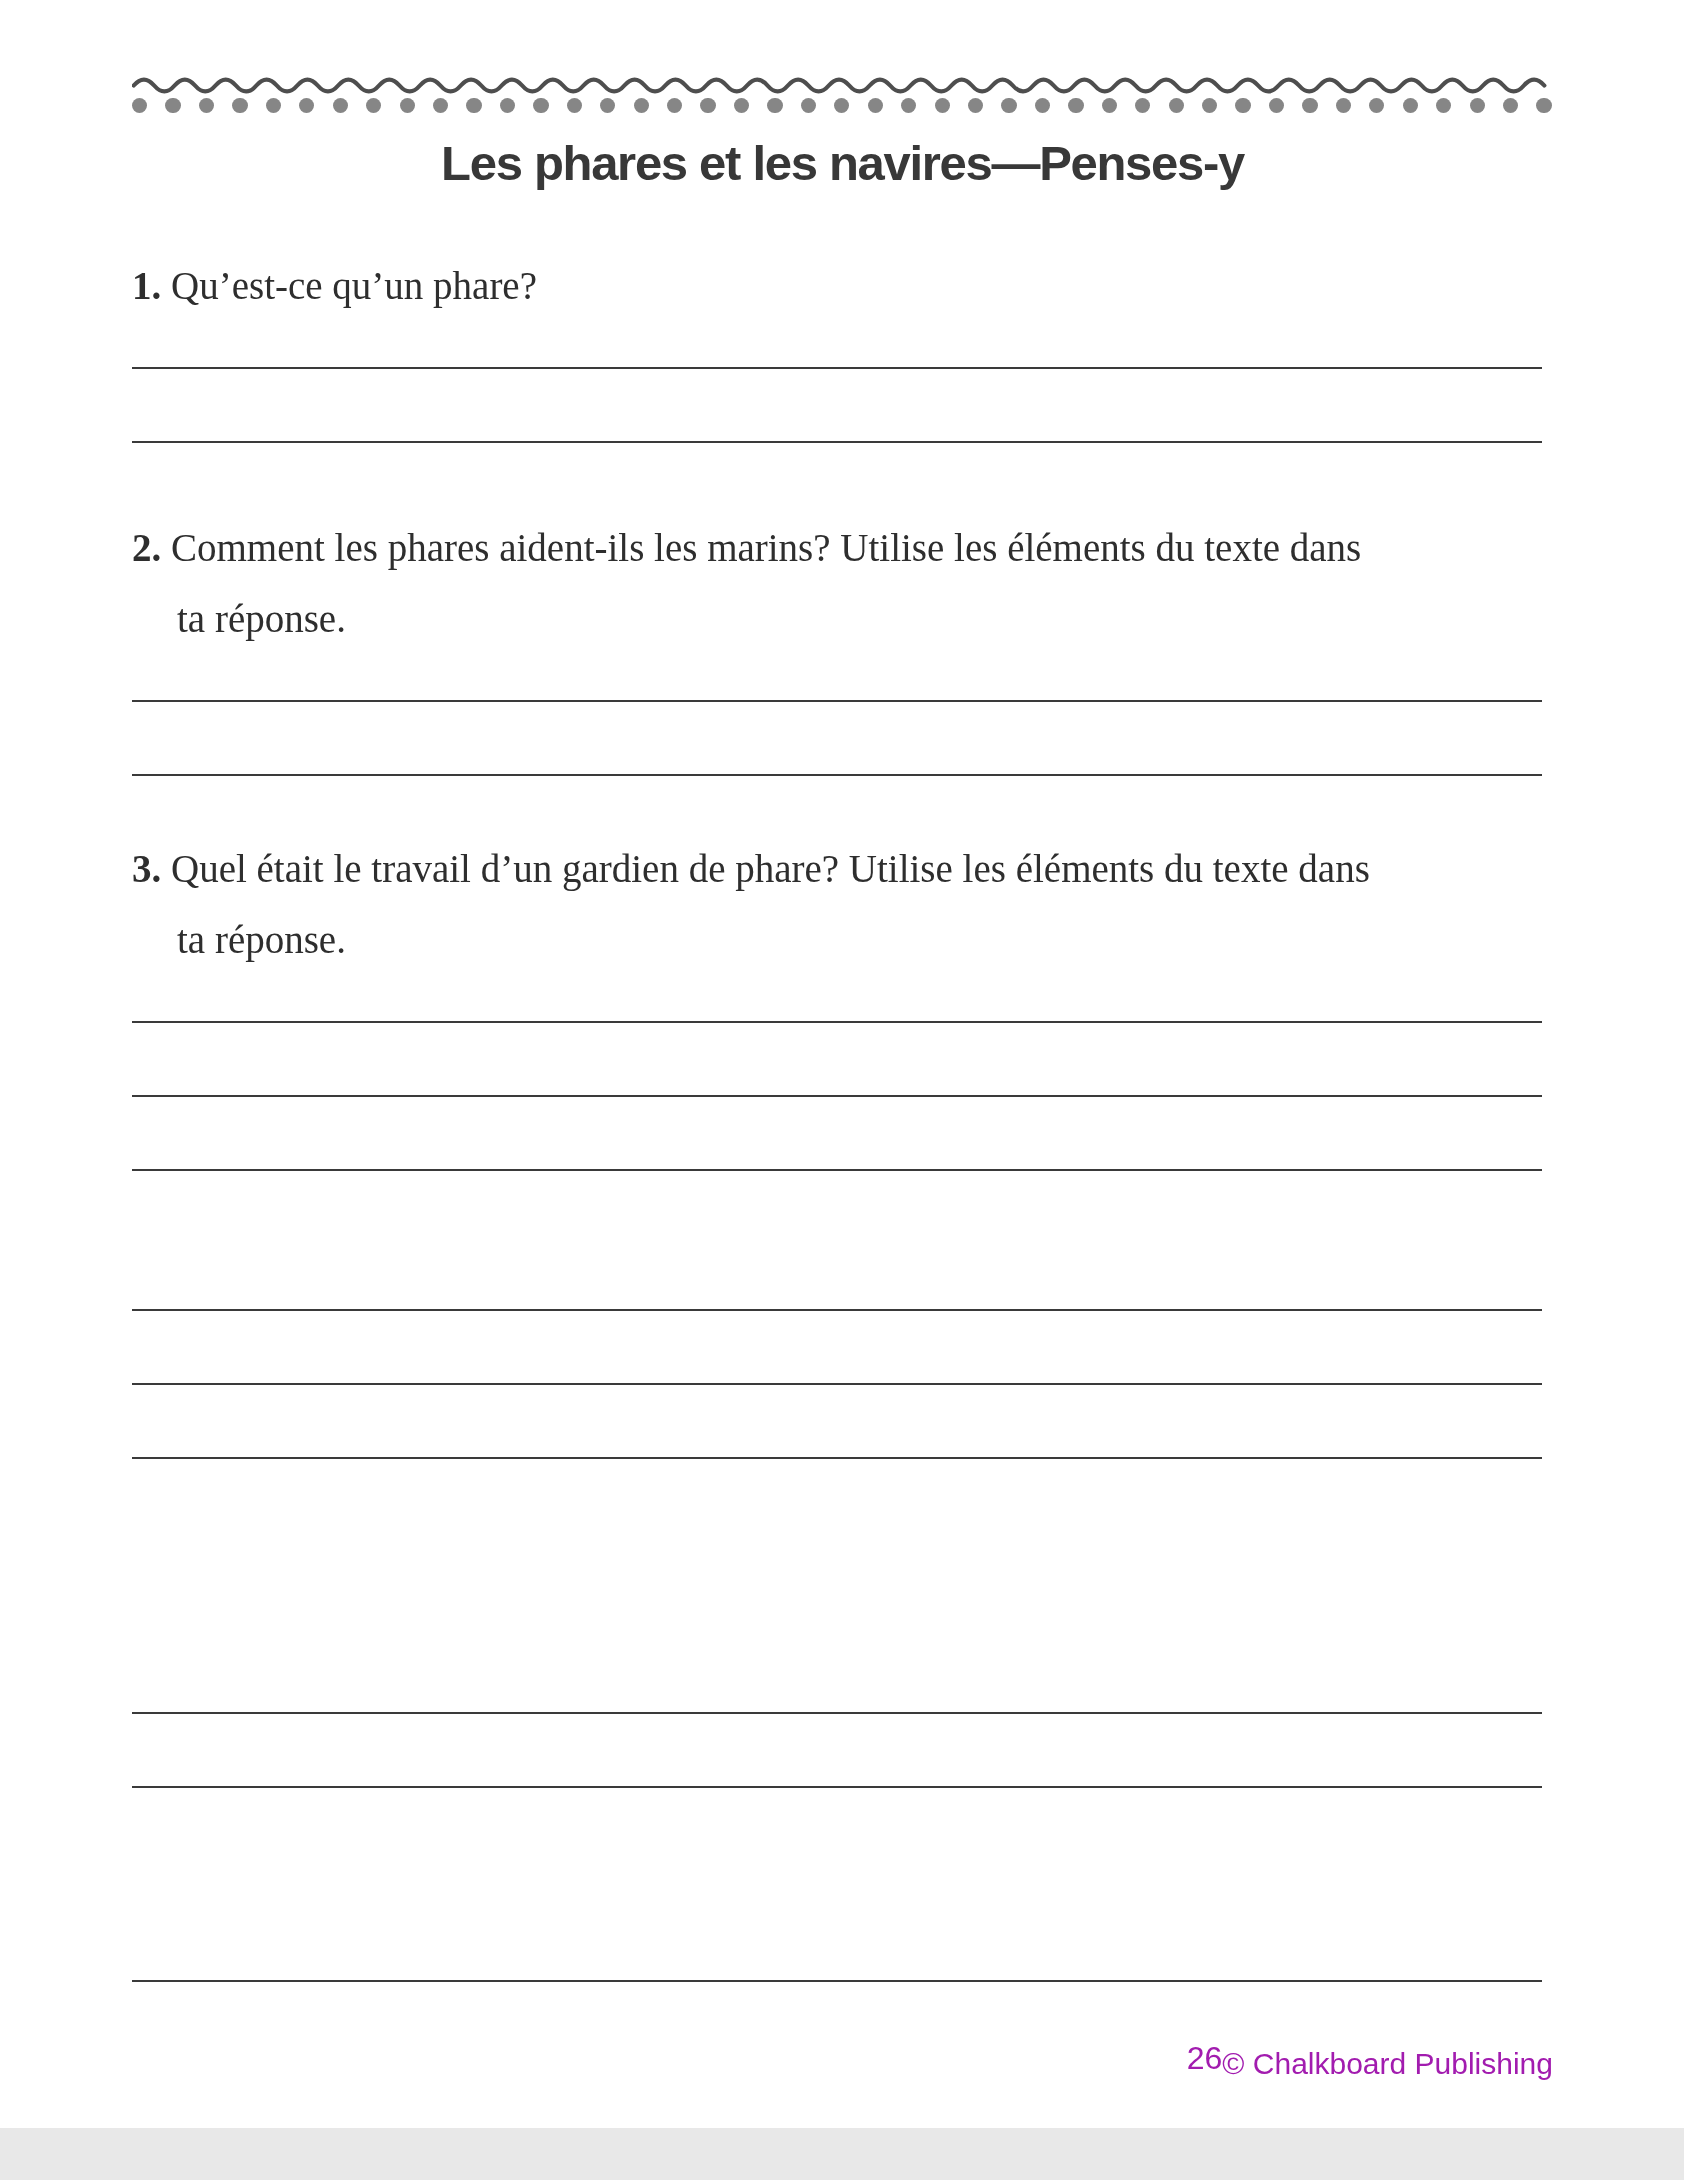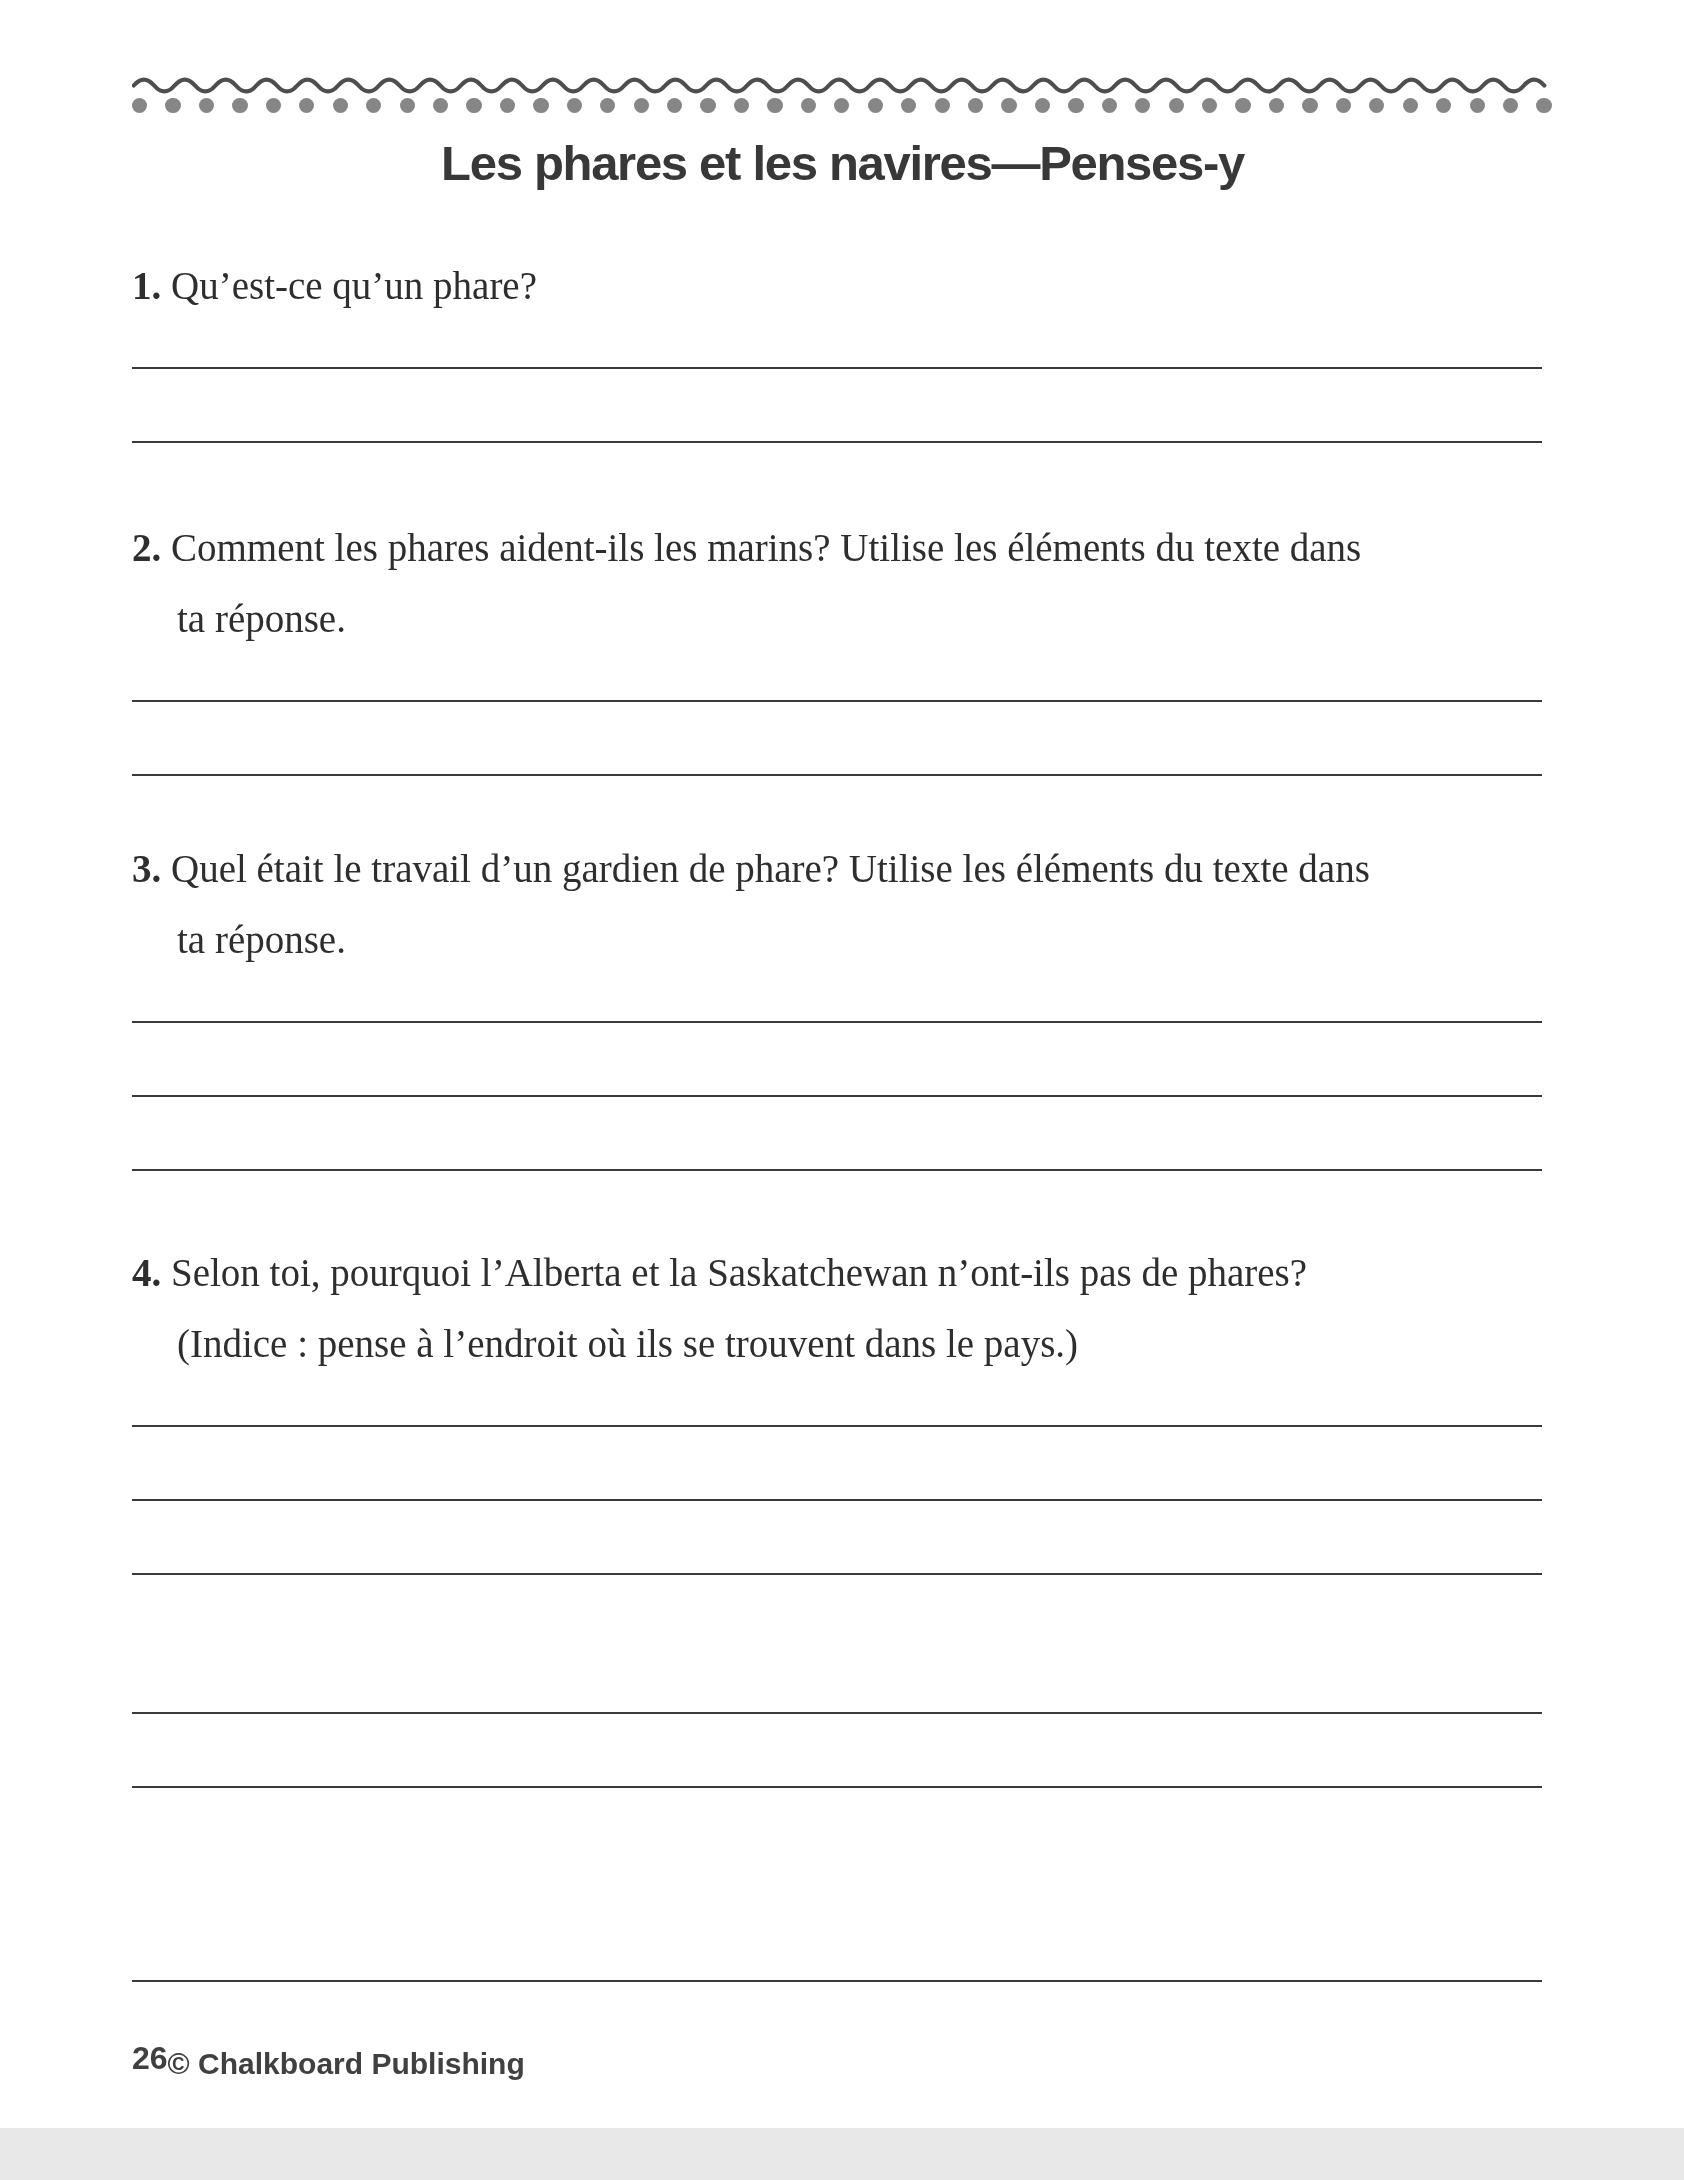--- a/index.html
+++ b/index.html
@@ -22,22 +22,22 @@
   .q-block{position:absolute;left:132px;width:1410px;}
   .q1{top:250px}.q2{top:512px}.q3{top:833px}.q4{top:1237px}.q5{top:1640px}.q6{top:1908px}
   .q-text{margin:0;font-size:39px;line-height:71px;padding-left:45px;text-indent:-45px;}
   .q-num{font-weight:bold;}
   .q-text .cont{display:block;text-indent:0;}
   .answer-line{height:72px;border-bottom:2.6px solid #3a3a3a;}
   .q-text + .answer-line{margin-top:-25.6px;}
   
   .footer{
     position:absolute;left:132px;right:132px;top:2041px;
-    display:flex;justify-content:flex-start;align-items:flex-start;
-    font-family:"Liberation Sans",sans-serif;color:#404040;font-weight:bold;
+    display:flex;justify-content:flex-end;align-items:flex-start;
+    font-family:"Liberation Sans",sans-serif;color:#a21caf;
   }
   .page-num{font-size:32px;line-height:1.1;}
   .publisher{font-size:30px;line-height:1.1;margin-top:6px;}
 </style>
 </head>
 <body>
 
 <div class="page">
 
   <svg class="border-wave" viewBox="0 0 1667 32" preserveAspectRatio="none" aria-hidden="true">
@@ -106,21 +106,20 @@
       </section>
 
     <section class="q-block q3">
       <p class="q-text"><b class="q-num">3.</b><span> Quel était le travail d’un gardien de phare? Utilise les éléments du texte dans</span><span class="cont">ta réponse.</span></p>
     <div class="answer-line"></div>
         <div class="answer-line"></div>
         <div class="answer-line"></div>
       </section>
 
     <section class="q-block q4">
-      <p class="q-text"><b class="q-num">4.</b><span> Selon toi, pourquoi l’Alberta et la Saskatchewan n’ont-ils pas de phares?</span><span class="cont">(Indice : pense à l’endroit où ils se trouvent dans le pays.)</span></p>
     <div class="answer-line"></div>
         <div class="answer-line"></div>
         <div class="answer-line"></div>
       </section>
 
     <section class="q-block q5">
     <div class="answer-line"></div>
         <div class="answer-line"></div>
       </section>
 

